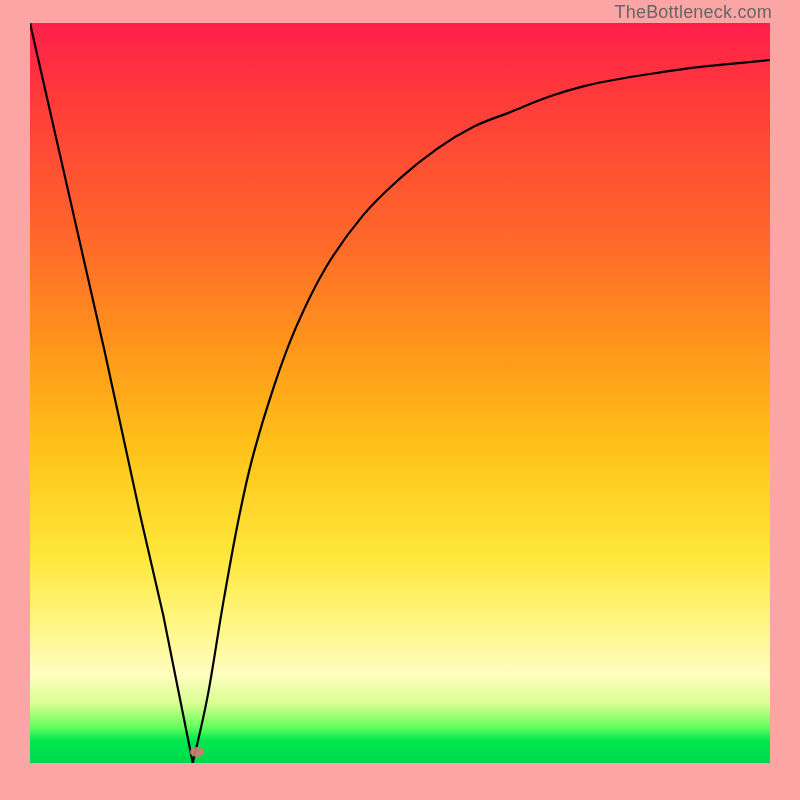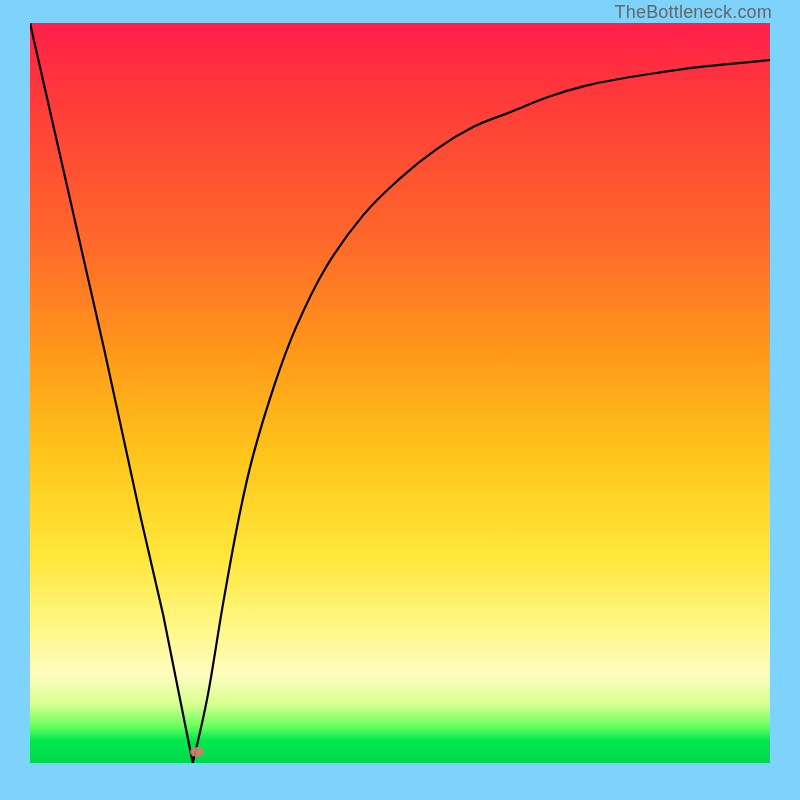--- a/index.html
+++ b/index.html
@@ -6,21 +6,21 @@
     margin: 0;
     padding: 0;
     width: 800px;
     height: 800px;
     overflow: hidden;
     font-family: Arial, Helvetica, sans-serif;
   }
   .frame {
     width: 800px;
     height: 800px;
-    background: #7dd3fc;
+    background: #fca5a5;
     position: relative;
   }
   .plot-area {
     position: absolute;
     left: 30px;
     top: 23px;
     width: 740px;
     height: 740px;
     
     background: linear-gradient(

